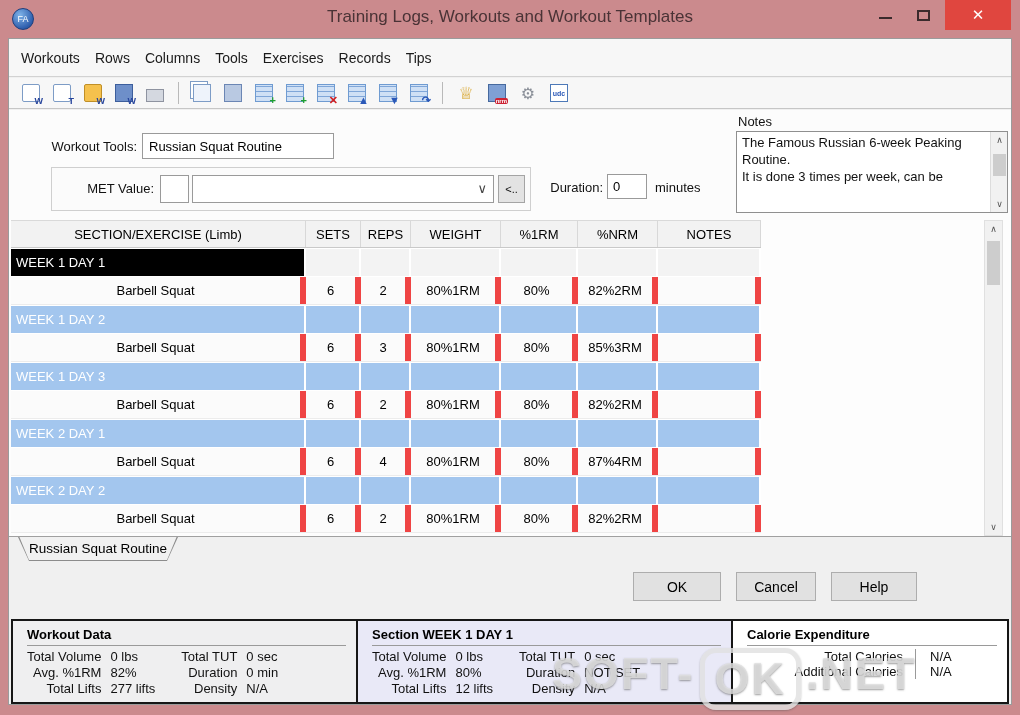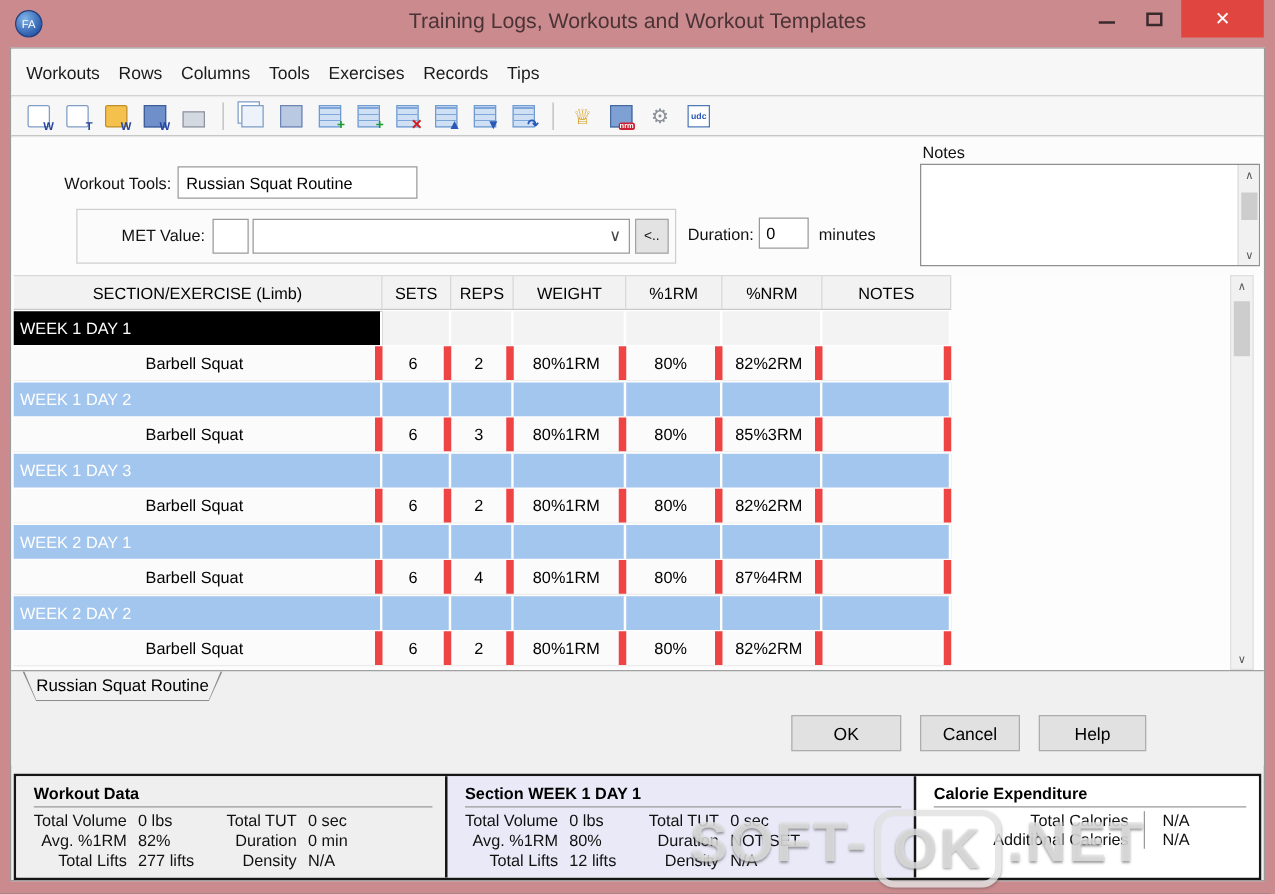--- a/index.html
+++ b/index.html
@@ -65,21 +65,21 @@
   .b-green { color:#1d9e2f; } .b-red { color:#d31f1f; } .b-blue { color:#2a58b8; }
   .b-navy { color:#27459c; font-size:9px; }
   .b-tiny { font-size:7px; color:#2a58b8; font-weight:bold; right:auto; bottom:auto; }
   .b-nrm { font-size:6px; color:#fff; background:#cc2233; padding:0 1px; border-radius:2px; right:-3px; bottom:-3px; }
   
   #form { position:absolute; left:0; top:71px; right:0; height:110px; background:#fcfcfc; }
   .lbl { position:absolute; color:#111; }
   #wn-label { left:0; top:29px; width:128px; text-align:right; }
   #wn-input { position:absolute; left:133px; top:23px; width:192px; height:26px; background:#fff;
     border:1px solid #9a9a9a; font-family:inherit; font-size:13px; padding:0 6px; }
-  #met-box { position:absolute; left:52px; top:57px; width:480px; height:44px; border:1px solid #cfcfcf; background:#fbfbfb; }
+  #met-box { position:absolute; left:42px; top:57px; width:480px; height:44px; border:1px solid #cfcfcf; background:#fbfbfb; }
   #met-label { position:absolute; left:0; top:13px; width:102px; text-align:right; }
   #met-small { position:absolute; left:108px; top:7px; width:29px; height:28px; background:#fff; border:1px solid #9a9a9a; font-size:13px; padding:0 3px; }
   #met-combo { position:absolute; left:140px; top:7px; width:302px; height:28px; background:#fff; border:1px solid #9a9a9a; }
   #met-combo .chev { position:absolute; right:6px; top:5px; color:#444; font-size:13px; }
   #met-browse { position:absolute; left:446px; top:7px; width:27px; height:28px; background:#e3e3e3;
     border:1px solid #a4a4a4; font-size:11px; display:flex; align-items:center; justify-content:center; }
   #dur-label { left:494px; top:70px; width:100px; text-align:right; }
   #dur-input { position:absolute; left:598px; top:64px; width:40px; height:25px; background:#fff; border:1px solid #9a9a9a; font-size:13px; padding:0 5px; font-family:inherit;}
   #dur-unit { left:646px; top:70px; }
   #notes-label { left:729px; top:4px; font-size:13px; }
@@ -264,20 +264,22 @@
           <span></span>
           <span class="chev">∨</span>
         </div>
         <div id="met-browse">&lt;..</div>
       </div>
       <div class="lbl" id="dur-label">Duration:</div>
       <input id="dur-input" value="0" style="">
       <div class="lbl" id="dur-unit">minutes</div>
       <div class="lbl" id="notes-label">Notes</div>
       <div id="notes-box">
+        <div id="notes-text">The Famous Russian 6-week Peaking Routine.
+It is done 3 times per week, can be</div>
         <div class="sb-v">
           <div class="sb-btn sb-up">∧</div>
           <div class="sb-thumb" style="top:22px; height:22px;"></div>
           <div class="sb-btn sb-down">∨</div>
         </div>
       </div>
     </div>
 
     <div id="table-region">
       <div id="grid">

